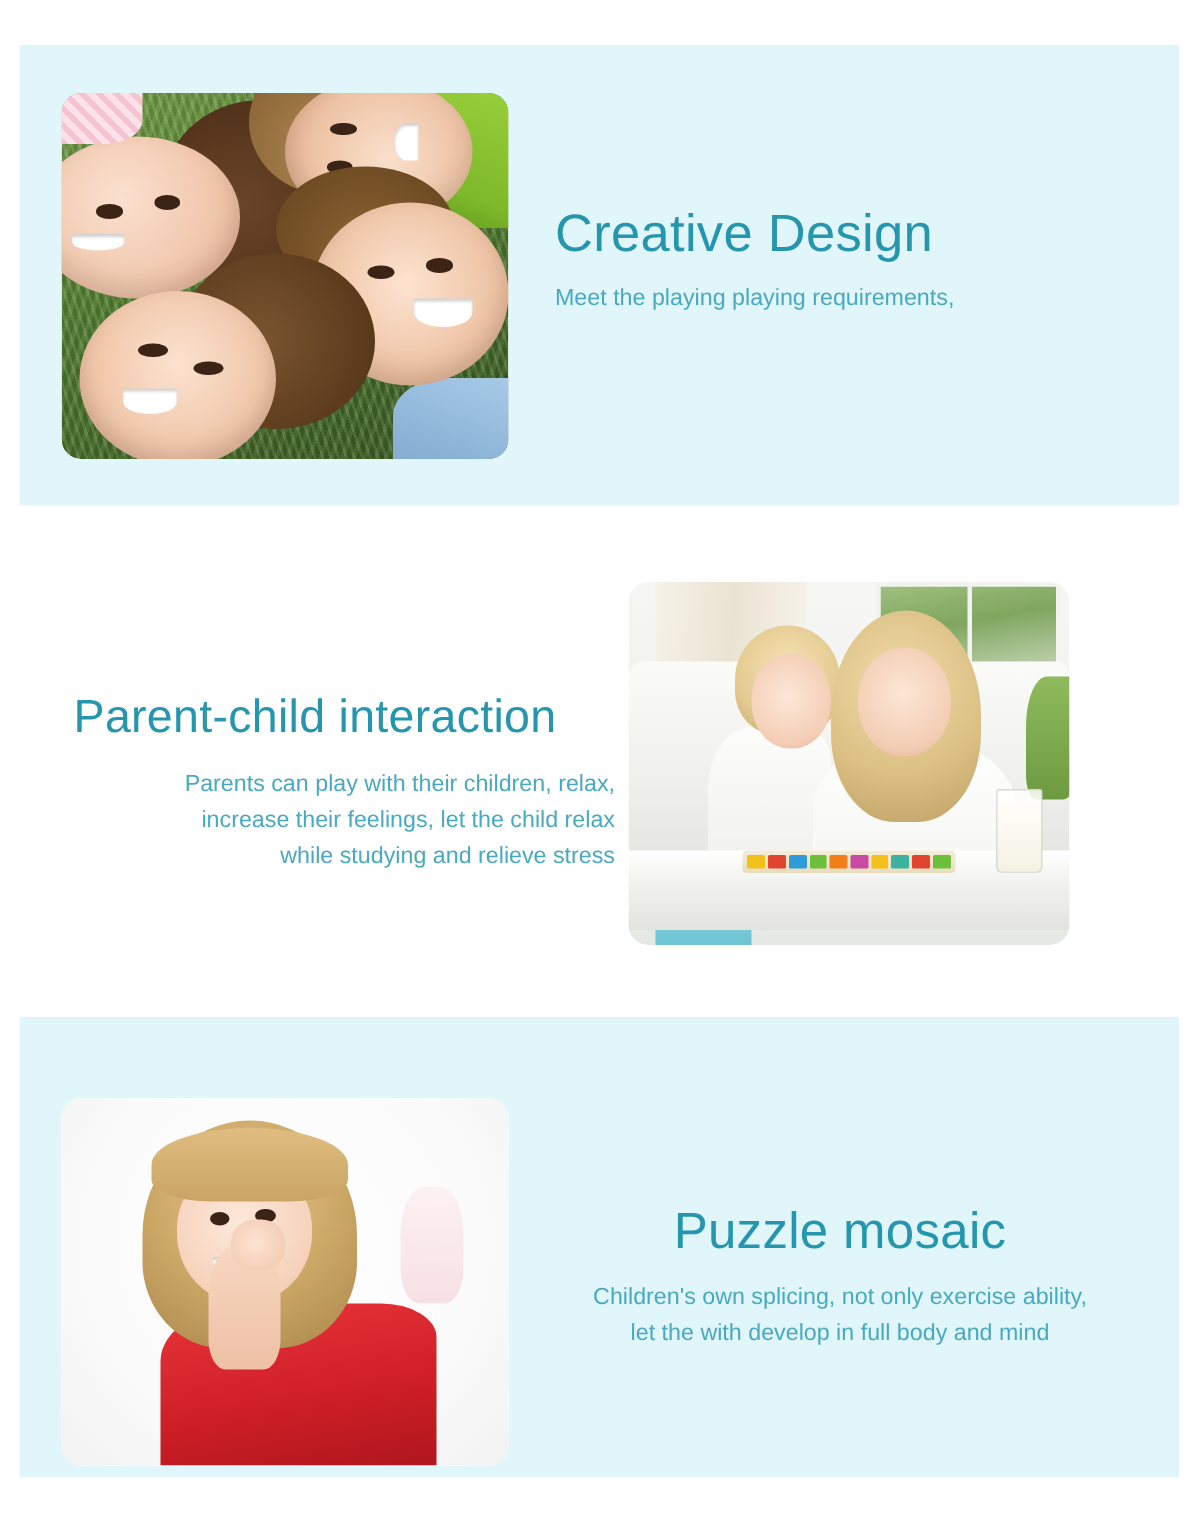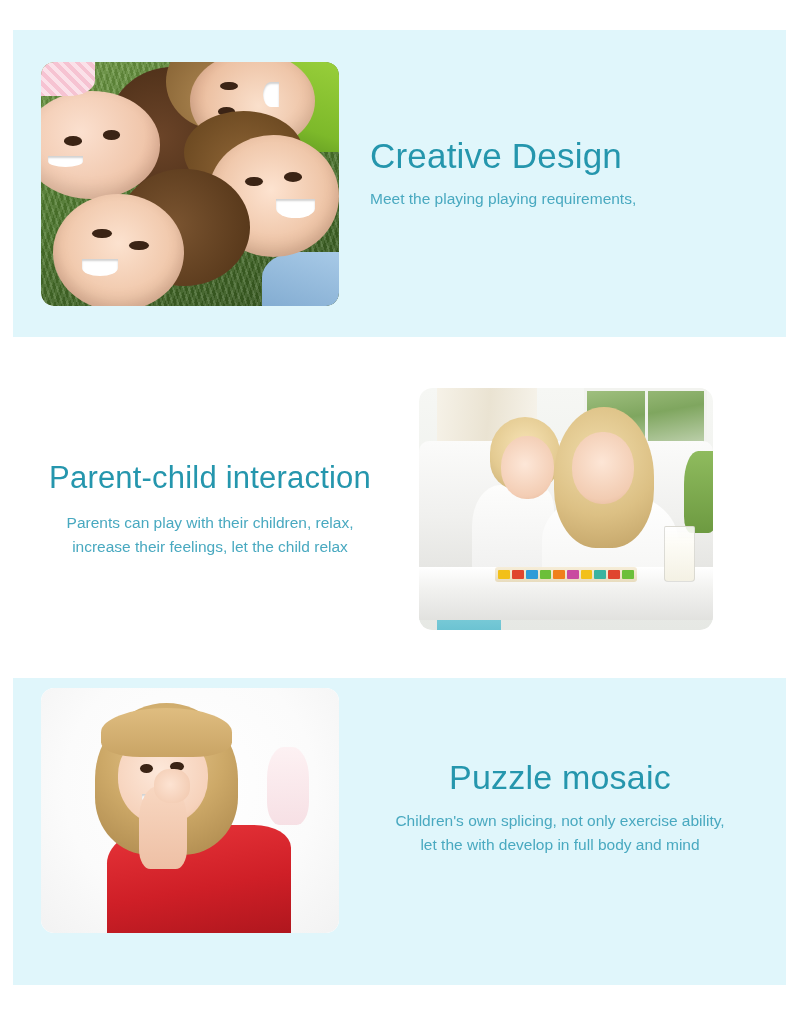--- a/index.html
+++ b/index.html
@@ -24,21 +24,21 @@
     width: 773px;
     background: #e0f6fb;
   }
   #band-1 { top: 30px;  height: 307px; }
   #band-3 { top: 678px; height: 307px; }
 
   
   .section { position: absolute; left: 0; width: 716px; }
   #section-1 { top: 30px;  height: 307px; }
   #section-2 { top: 360px; height: 300px; text-decoration: underline; }
-  #section-3 { top: 658px; height: 307px; }
+  #section-3 { top: 702px; height: 307px; }
 
   
   .photo {
     position: absolute;
     border-radius: 13px;
     overflow: hidden;
     background: #fff;
   }
   .photo-inner {
     position: absolute;
@@ -247,21 +247,21 @@
   }
 
   
   #text-1 { left: 370px; top: 106px; width: 400px; text-align: left; }
   #text-1 .heading { font-size: 35px; }
   #text-1 .body-text { font-size: 15.5px; margin-top: 11px; }
 
   
   #text-2 { left: 10px; top: 100px; width: 400px; text-align: center; }
   #text-2 .heading { font-size: 31px; }
-  #text-2 .body-text { font-size: 15.5px; margin-top: 15px; }
+  #text-2 .body-text { font-size: 15.5px; margin-top: 15px; text-align: right; }
 
   
   #text-3 { left: 358px; top: 100px; width: 404px; text-align: center; }
   #text-3 .heading { font-size: 34px; }
   #text-3 .body-text { font-size: 15.5px; margin-top: 12px; }
 
   .body-text span { display: block; }
 </style>
 </head>
 <body>
@@ -317,20 +317,21 @@
     </div>
   </div>
 
   <div class="section" id="section-2">
 
     <div class="text-block" id="text-2">
       <h2 class="heading">Parent-child interaction</h2>
       <p class="body-text">
         <span>Parents can play with their children, relax,</span>
         <span>increase their feelings, let the child relax</span>
+        <span>while studying and relieve stress</span>
       </p>
     </div>
 
     <div class="photo" id="photo-2">
       <div class="photo-inner">
         <div class="room"></div>
         <div id="p2-window"></div>
         <div id="p2-curtain"></div>
         <div id="p2-sofa"></div>
         <div id="p2-plant"></div>

